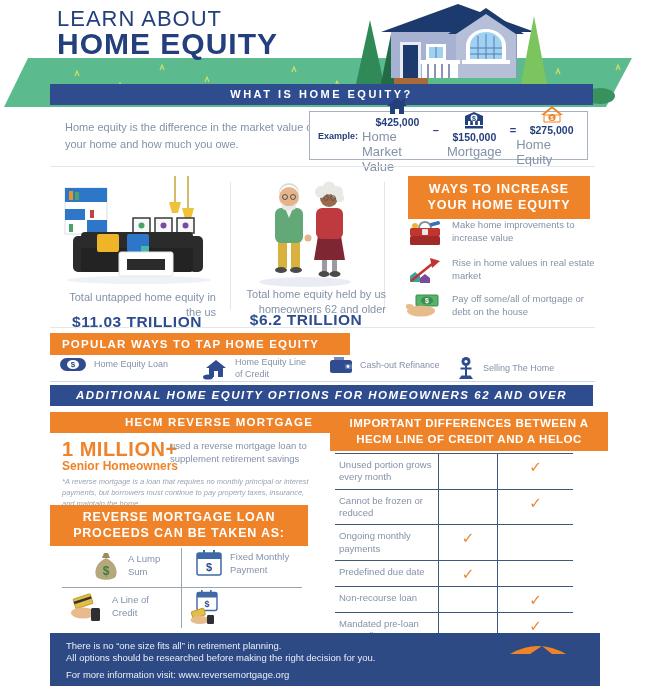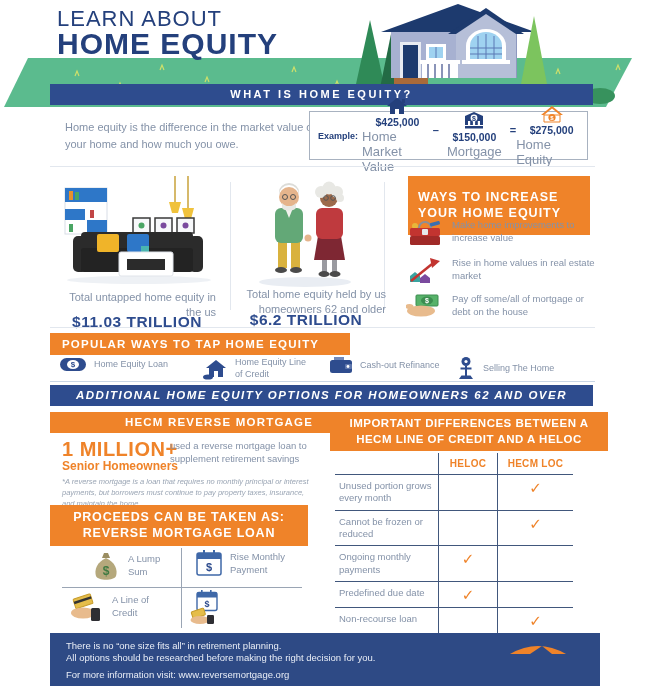--- a/index.html
+++ b/index.html
@@ -21,21 +21,21 @@
   .ex-amount{font-size:10.5px;font-weight:800;color:#24407c;margin-top:1px;}
   .ex-sub{font-size:13px;color:#8492a8;margin-top:1px;}
   .ex-op{font-size:11px;font-weight:800;color:#24407c;margin-top:-12px;}
   .hr-light{height:1px;background:#e2e7ee;}
   
   .vline{width:1px;background:#e2e7ee;}
   .stat-label{font-size:11px;color:#8492a8;text-align:right;line-height:1.35;}
   .stat-value{font-size:15.5px;font-weight:800;color:#2e4c8e;text-align:center;letter-spacing:.5px;}
   
   .orange-box{background:#ef8329;color:#fff;font-weight:700;padding-left:40px;}
-  .ways-head{left:408px;top:176px;width:162px;padding:13px 10px;font-size:12.5px;letter-spacing:1px;line-height:1.3;}
+  .ways-head{left:408px;top:176px;width:162px;padding:5px 10px;font-size:12.5px;letter-spacing:1px;line-height:1.3;text-align:center;}
   .way-item{display:flex;align-items:flex-start;}
   .way-text{font-size:9.5px;color:#8492a8;line-height:1.4;width:150px;margin-left:10px;}
   
   .pop-head{left:50px;top:333px;width:288px;height:22px;line-height:22px;font-size:11.5px;letter-spacing:1.2px;padding-left:12px;}
   .pop-item{display:flex;align-items:center;position:absolute;top:357px;}
   .pop-label{font-size:9px;color:#8492a8;margin-left:8px;line-height:1.3;}
   
   .hecm-head{left:50px;top:412px;width:258px;height:21px;line-height:21px;font-size:11.5px;letter-spacing:1.2px;text-align:center;}
   .million{left:62px;top:438px;font-size:20px;font-weight:800;color:#ef8329;letter-spacing:.5px;}
   .million-sub{left:62px;top:459px;font-size:12px;font-weight:700;color:#ef8329;}
@@ -335,22 +335,22 @@
 
   <div class="abs banner additional">ADDITIONAL HOME EQUITY OPTIONS FOR HOMEOWNERS 62 AND OVER</div>
 
   <div class="abs orange-box hecm-head">HECM REVERSE MORTGAGE</div>
   <div class="abs million">1 MILLION+</div>
   <div class="abs million-sub">Senior Homeowners</div>
   <div class="abs million-text">used a reverse mortgage loan to supplement retirement savings</div>
   <div class="abs disclaimer">*A reverse mortgage is a loan that requires no monthly principal or interest payments, but borrowers must continue to pay property taxes, insurance, and maintain the home.</div>
 
   <div class="abs orange-box proceeds-head">
+    <div>REVERSE MORTGAGE LOAN</div>
     <div>PROCEEDS CAN BE TAKEN AS:</div>
-    <div>REVERSE MORTGAGE LOAN</div>
   </div>
 
   <div class="abs grid-vline"></div>
   <div class="abs grid-hline"></div>
 
   <div class="proc-cell" style="left:92px;top:550px">
     <svg width="28" height="32" viewBox="0 0 28 32">
       <polygon points="10,8 18,8 16,3 12,3" fill="#9a8d61"></polygon>
       <path d="M14,8 C5,12 2,20 4,26 C6,31 22,31 24,26 C26,20 23,12 14,8 z" fill="#b5a87c"></path>
       <text x="14" y="25" font-size="12" font-weight="bold" fill="#3f7a42" text-anchor="middle">$</text>
@@ -358,21 +358,21 @@
     <span class="proc-label" style="width:46px">A Lump Sum</span>
   </div>
   <div class="proc-cell" style="left:196px;top:550px">
     <svg width="26" height="27" viewBox="0 0 26 27">
       <rect x="7" y="0" width="2" height="6" fill="#3f68a8"></rect>
         <rect x="17" y="0" width="2" height="6" fill="#3f68a8"></rect>
       <rect x="1" y="3" width="24" height="22" rx="2" fill="#fff" stroke="#3f68a8" stroke-width="1.5"></rect>
       <rect x="1" y="3" width="24" height="6" fill="#3f68a8"></rect>
       <text x="13" y="21" font-size="11" font-weight="bold" fill="#2e4c8e" text-anchor="middle">$</text>
     </svg>
-    <span class="proc-label" style="width:74px">Rise Monthly Payment</span>
+    <span class="proc-label" style="width:74px">Fixed Monthly Payment</span>
   </div>
   <div class="proc-cell" style="left:70px;top:592px">
     <svg width="34" height="30" viewBox="0 0 34 30">
       <g transform="rotate(-18 14 9)">
         <rect x="4" y="4" width="18" height="10" rx="1" fill="#e5bd4a" stroke="#c79c2c"></rect>
         <rect x="4" y="6.5" width="18" height="2.6" fill="#333"></rect>
       </g>
       <ellipse cx="13" cy="21" rx="12" ry="5.5" fill="#e8bb8d"></ellipse>
       <rect x="21" y="16" width="9" height="13" rx="1.5" fill="#2e2e33"></rect>
     </svg>
@@ -392,25 +392,20 @@
       <rect x="17" y="25" width="7" height="9" rx="1.2" fill="#2e2e33"></rect>
     </svg>
   </div>
 
   <div class="abs orange-box comp-head">
     <div>IMPORTANT DIFFERENCES BETWEEN A</div>
     <div>HECM LINE OF CREDIT AND A HELOC</div>
   </div>
 
   <div class="abs table">
-    <div class="trow">
-      <div></div>
-      <div class="th cmid">HELOC</div>
-      <div class="th">HECM LOC</div>
-    </div>
     <div class="trow body">
       <div class="tl">Unused portion grows every month</div>
       <div class="tc cmid"></div>
       <div class="tc">✓</div>
     </div>
     <div class="trow body">
       <div class="tl">Cannot be frozen or reduced</div>
       <div class="tc cmid"></div>
       <div class="tc">✓</div>
     </div>

